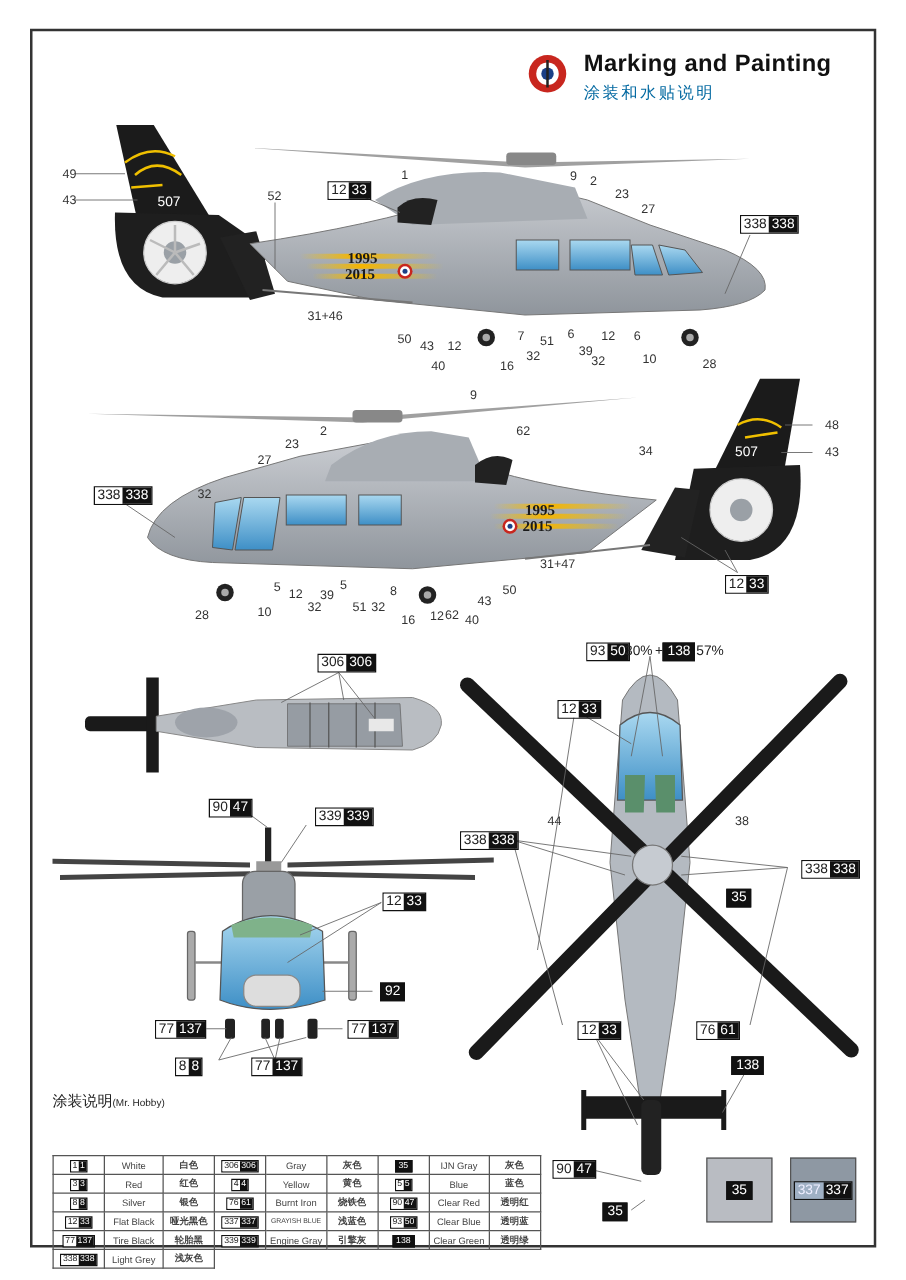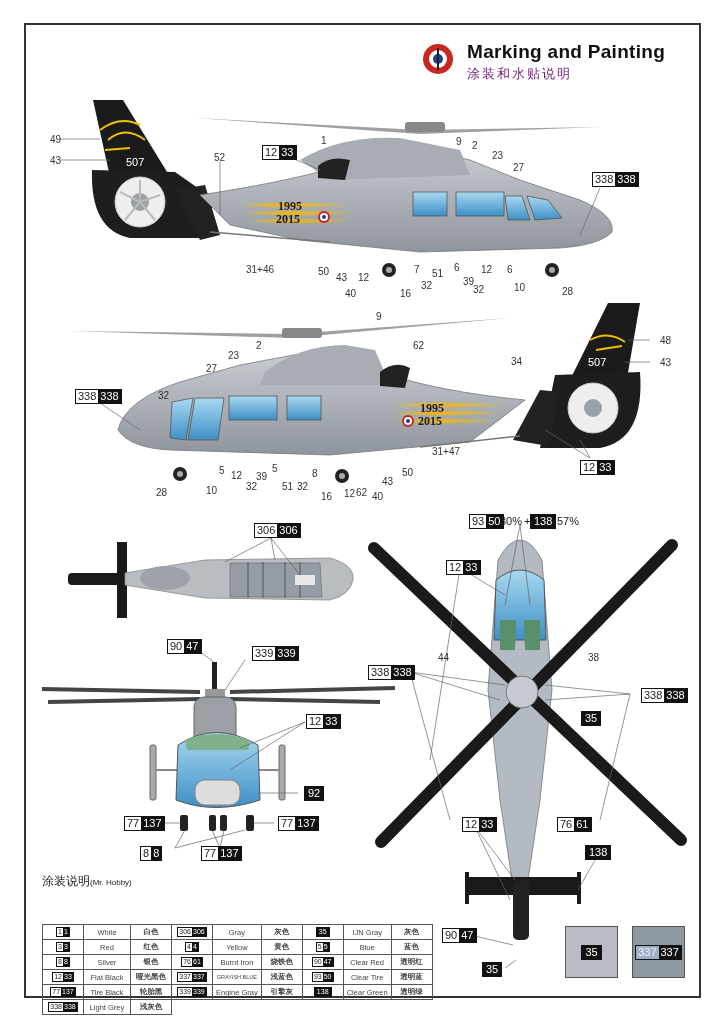--- a/index.html
+++ b/index.html
@@ -1,21 +1,21 @@
 <!DOCTYPE html>
 <html><head>
 <meta charset="utf-8">
 <style>
   html,body{margin:0;padding:0;background:#fff;}
   body{width:725px;height:1024px;position:relative;overflow:hidden;font-family:"Liberation Sans",sans-serif;color:#333;}
   .frame{position:absolute;left:24px;top:23px;width:677px;height:975px;border:2px solid #333;box-sizing:border-box;background:#fff;}
   svg{position:absolute;left:0;top:0;}
   
   .title-en{position:absolute;left:467px;top:41px;font-weight:bold;font-size:19px;color:#111;letter-spacing:0.3px;white-space:nowrap;}
-  .title-zh{position:absolute;left:467px;top:65px;font-size:13px;color:#701a75;letter-spacing:2px;white-space:nowrap;font-family:"DejaVu Serif",serif;}
+  .title-zh{position:absolute;left:467px;top:65px;font-size:13px;color:#0369a1;letter-spacing:2px;white-space:nowrap;font-family:"DejaVu Serif",serif;}
   .roundel{position:absolute;left:423px;top:44px;width:30px;height:30px;border-radius:50%;background:#c8261e;}
   .roundel .w{position:absolute;left:6px;top:6px;width:18px;height:18px;border-radius:50%;background:#fff;}
   .roundel .b{position:absolute;left:10px;top:10px;width:10px;height:10px;border-radius:50%;background:#1b3f86;}
   .roundel .bar{position:absolute;left:14px;top:4px;width:2px;height:22px;background:#222;}
   
   .code{position:absolute;display:flex;font-size:11px;line-height:13px;height:15px;border:1px solid #111;box-sizing:border-box;white-space:nowrap;}
   .code .l{background:#fff;color:#222;padding:0 2px;}
   .code .r{background:#111;color:#fff;padding:0 2px;}
   .code.single{background:#111;color:#fff;padding:0 3px;}
   .pct{position:absolute;font-size:11px;color:#222;white-space:nowrap;}
@@ -248,21 +248,21 @@
 <div class="num" style="left:432px;top:268px">51</div>
 <div class="num" style="left:454px;top:262px">6</div>
 <div class="num" style="left:481px;top:264px">12</div>
 <div class="num" style="left:507px;top:264px">6</div>
 <div class="num" style="left:400px;top:288px">16</div>
 <div class="num" style="left:421px;top:280px">32</div>
 <div class="num" style="left:463px;top:276px">39</div>
 <div class="num" style="left:473px;top:284px">32</div>
 <div class="num" style="left:514px;top:282px">10</div>
 <div class="num" style="left:562px;top:286px">28</div>
-<div class="num" style="left:246px;top:264px">31+46</div>
+<div class="num" style="left:246px;top:248px">31+46</div>
 <div class="num" style="left:126px;top:156px;color:#fff;font-size:11px">507</div>
 
 <div class="code" style="left:262px;top:145px">
     <span class="l">12</span>
     <span class="r">33</span>
   </div>
 <div class="code" style="left:592px;top:172px">
     <span class="l">338</span>
     <span class="r">338</span>
   </div>
@@ -459,21 +459,21 @@
       <td class="sw"><span class="mini">
             <span class="l">337</span>
             <span class="r">337</span>
           </span></td>
       <td class="en" style="font-size:5.5px">GRAYISH BLUE</td>
         <td class="zh">浅蓝色</td>
       <td class="sw"><span class="mini">
             <span class="l">93</span>
             <span class="r">50</span>
           </span></td>
-      <td class="en">Clear Tire</td>
+      <td class="en">Clear Blue</td>
         <td class="zh">透明蓝</td>
     </tr>
     <tr>
       <td class="sw"><span class="mini">
             <span class="l">77</span>
             <span class="r">137</span>
           </span></td>
       <td class="en">Tire Black</td>
         <td class="zh">轮胎黑</td>
       <td class="sw"><span class="mini">

